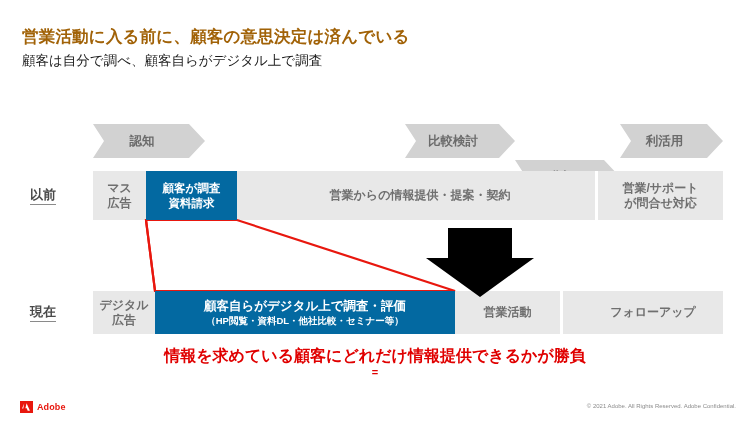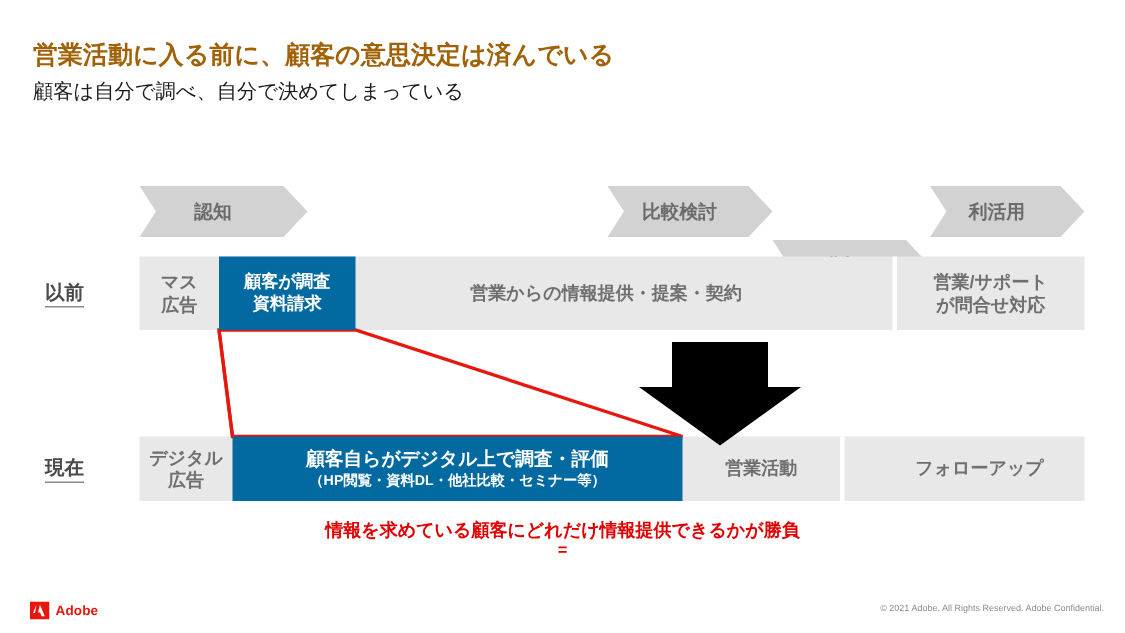--- a/index.html
+++ b/index.html
@@ -164,21 +164,21 @@
   #caption {
     position: absolute;
     left: 0;
     top: 346px;
     width: 750px;
     text-align: center;
     color: #e00000;
     font-weight: bold;
     z-index: 7;
   }
-  #caption .cap-line1 { font-size: 12px; line-height: 1.25; }
+  #caption .cap-line1 { font-size: 16px; line-height: 1.25; }
   #caption .cap-eq { font-size: 11px; line-height: 1.1; }
   #caption .cap-line2 { font-size: 12px; line-height: 1.3; }
 
   
   #footer {
     position: absolute;
     left: 0;
     bottom: 0;
     width: 750px;
     height: 26px;
@@ -203,21 +203,21 @@
     top: 7px;
     font-size: 6px;
     color: #8c8c8c;
     white-space: nowrap;
   }
 </style>
 </head>
 <body>
 
 <div id="slide-title">営業活動に入る前に、顧客の意思決定は済んでいる</div>
-<div id="slide-subtitle">顧客は自分で調べ、自分で決めてしまっている</div>
+<div id="slide-subtitle">顧客は自分で調べ、顧客自らがデジタル上で調査</div>
 
 <div id="stage-row">
   <div class="stage-chevron" style="left:0px;width:112px;">
     <span>認知</span>
   </div>
   <div class="stage-chevron" style="left:312px;width:110px;">
     <span>比較検討</span>
   </div>
   <div class="stage-chevron" style="left:422px;width:105px;margin-top:36px;">
     <span>購入</span>
@@ -228,21 +228,21 @@
 </div>
 
 <div class="row-label" id="label-before">以前</div>
 
 <div class="band" id="band-before">
   <div class="band-cell" style="left:0px;width:53px;">
     <span style="white-space:pre-line;">マス
 広告</span>
   </div>
   <div class="band-divider" style="left:53px;"></div>
-  <div class="band-cell" style="left:132px;width:358px;">
+  <div class="band-cell" style="left:148px;width:358px;">
     <span style="white-space:pre-line;">営業からの情報提供・提案・契約</span>
   </div>
   <div class="band-divider" style="left:502px;"></div>
   <div class="band-cell" style="left:505px;width:125px;">
     <span style="white-space:pre-line;">営業/サポート
 が問合せ対応</span>
   </div>
 </div>
 
 <div class="red-box" id="red-box-before">

